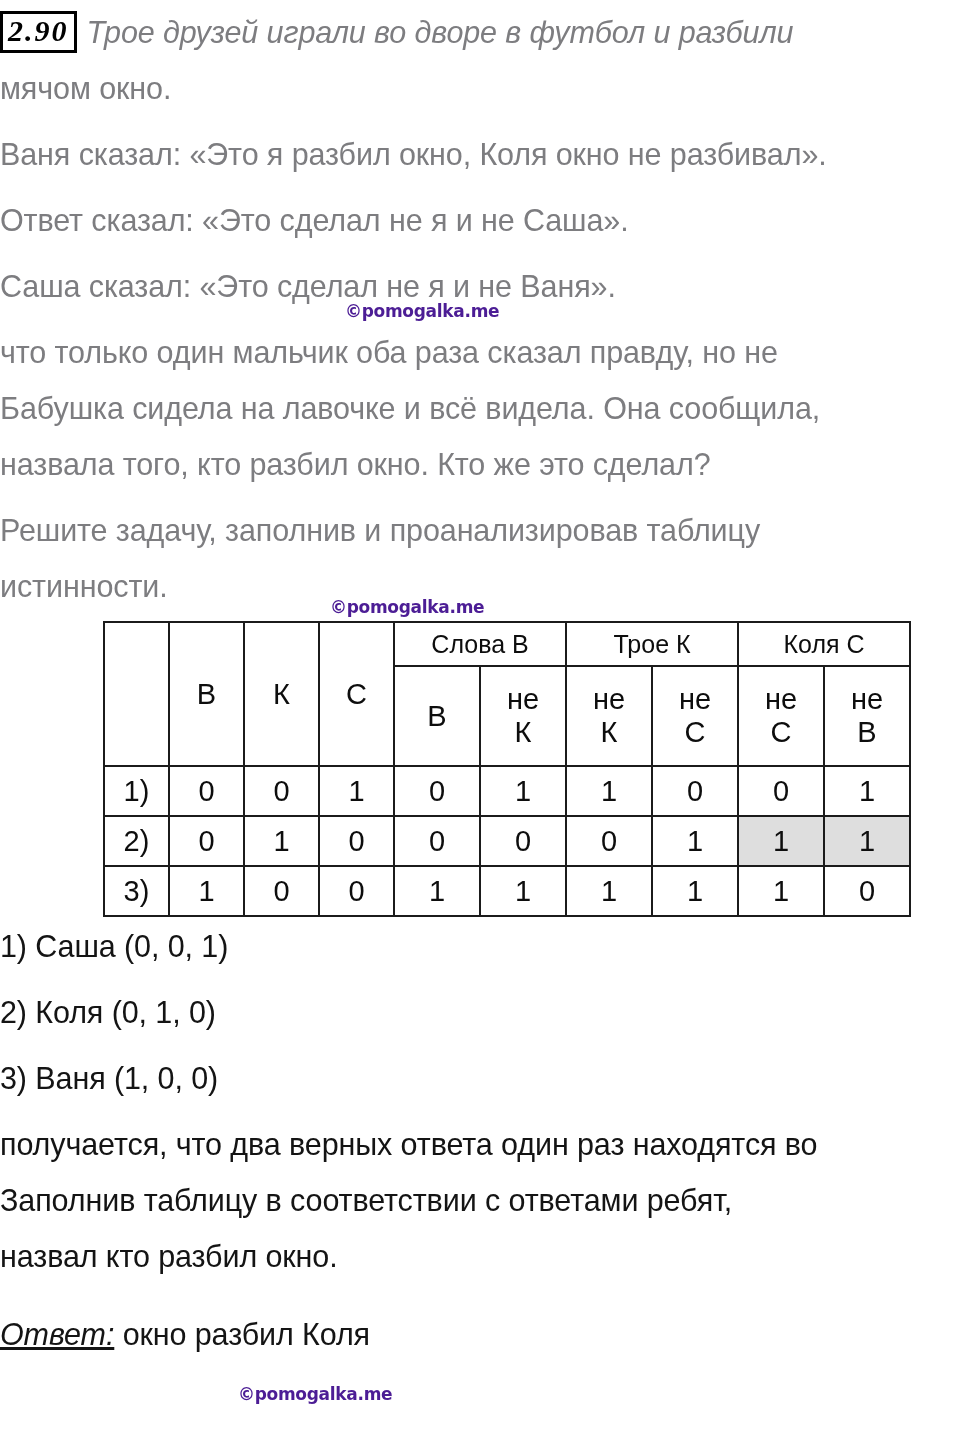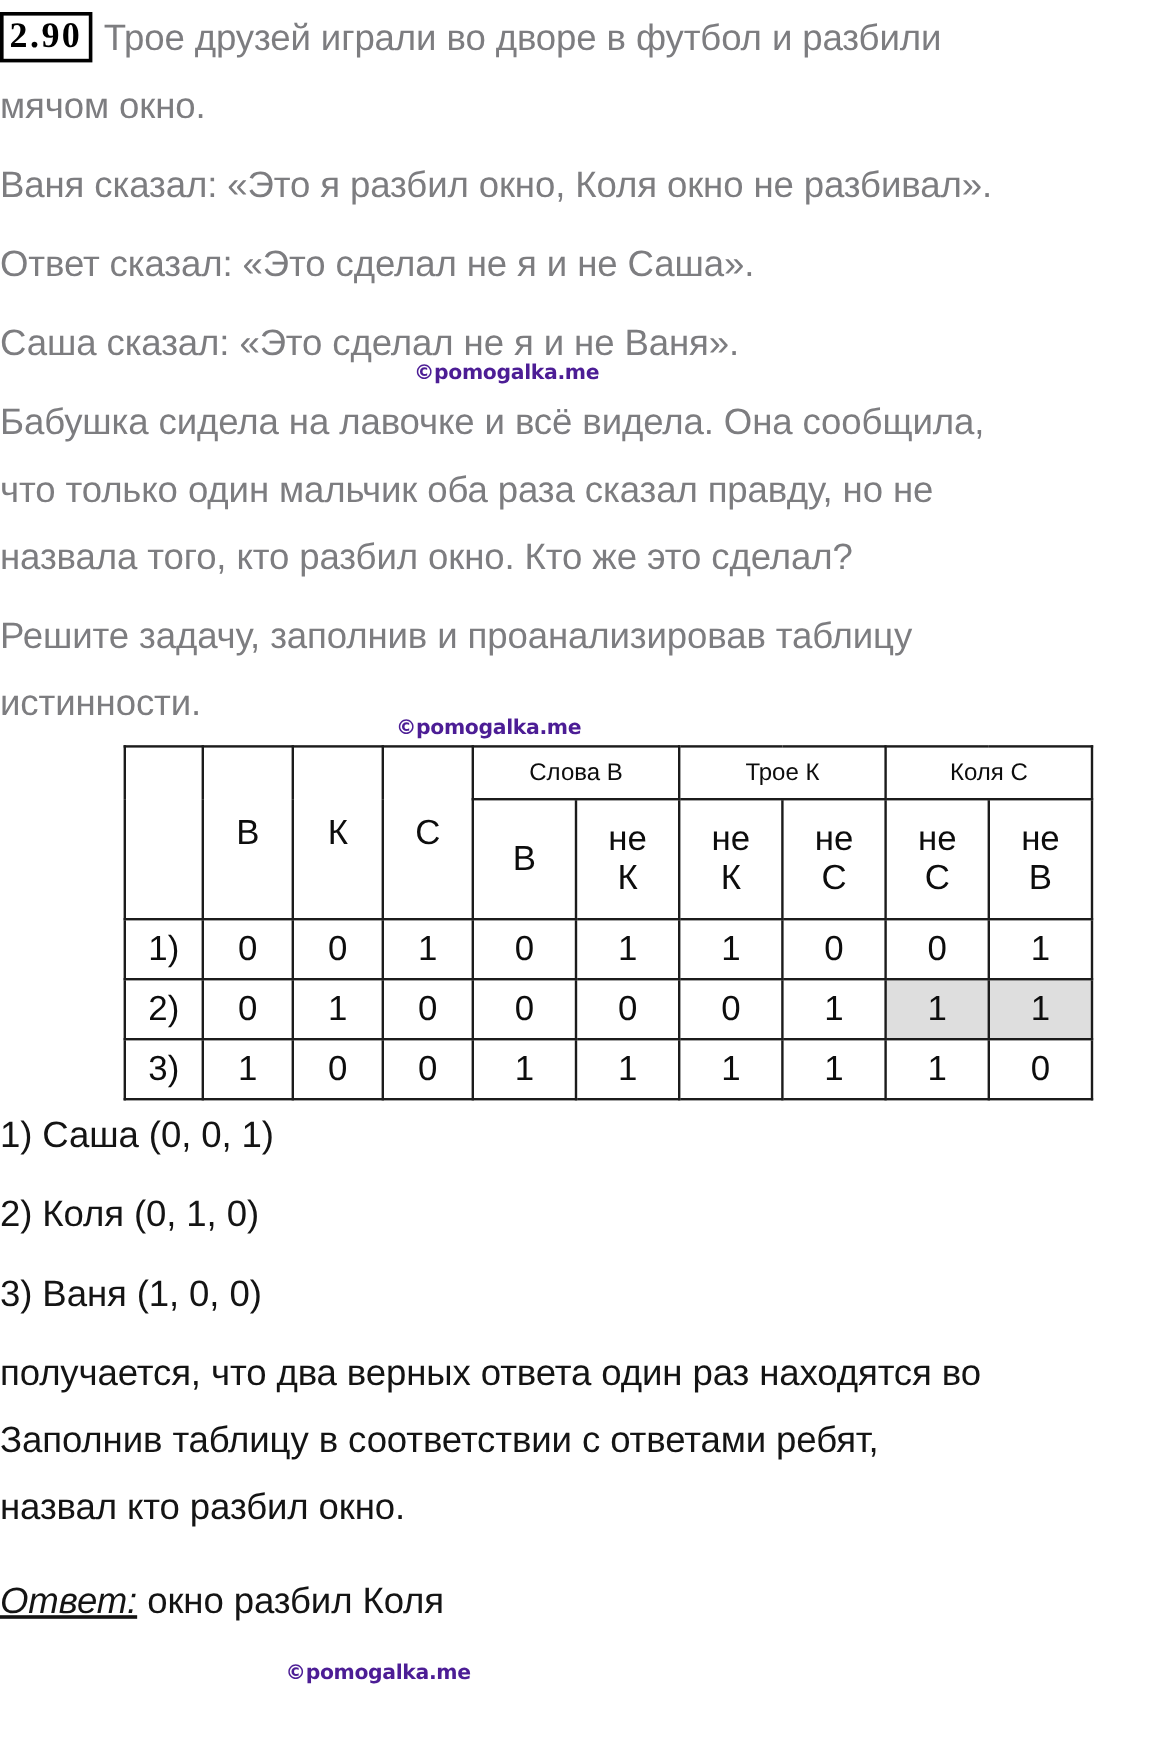--- a/index.html
+++ b/index.html
@@ -105,58 +105,58 @@
     border: 2px solid #1b1b1b;
     text-align: center;
     vertical-align: middle;
     font-weight: normal;
     padding: 0;
   }
   .col-idx   { width: 65px; }
   .col-var   { width: 75px; }
   .col-sub   { width: 86px; }
 
-  .h-group { height: 42px; font-size: 20px; }
+  .h-group { height: 42px; font-size: 25px; }
   .h-sub   { height: 100px; }
   .h-corner{ }
   .r-data td { height: 48px; }
 
   .nep { display: block; line-height: 33px; }
 
   td.hl { background: #dedede; }
 </style>
 </head>
 <body>
 
 <div class="page">
 
   <div class="statement" style="position:absolute; left:0px; top:4px; width:960px;">
 
-    <p style="margin-bottom:0;">
+    <p style="margin-bottom:0;font-style:italic;">
       <span class="num-badge">2.90</span><span>Трое друзей играли во дворе в футбол и разбили</span>
     </p>
 
     <p>мячом окно.</p>
 
     <div class="gap-xs"></div>
 
     <p>Ваня сказал: «Это я разбил окно, Коля окно не разбивал».</p>
 
     <div class="gap-xs"></div>
 
     <p>Ответ сказал: «Это сделал не я и не Саша».</p>
 
     <div class="gap-xs"></div>
 
     <p>Саша сказал: «Это сделал не я и не Ваня».</p>
 
     <div class="gap-xs"></div>
 
+    <p>что только один мальчик оба раза сказал правду, но не</p>
     <p>Бабушка сидела на лавочке и всё видела. Она сообщила,</p>
-    <p>что только один мальчик оба раза сказал правду, но не</p>
     <p>назвала того, кто разбил окно. Кто же это сделал?</p>
 
     <div class="gap-xs"></div>
 
     <p>Решите задачу, заполнив и проанализировав таблицу</p>
     <p>истинности.</p>
   </div>
 
   <div class="watermark wm-1">©pomogalka.me</div>
   <div class="watermark wm-2">©pomogalka.me</div>

